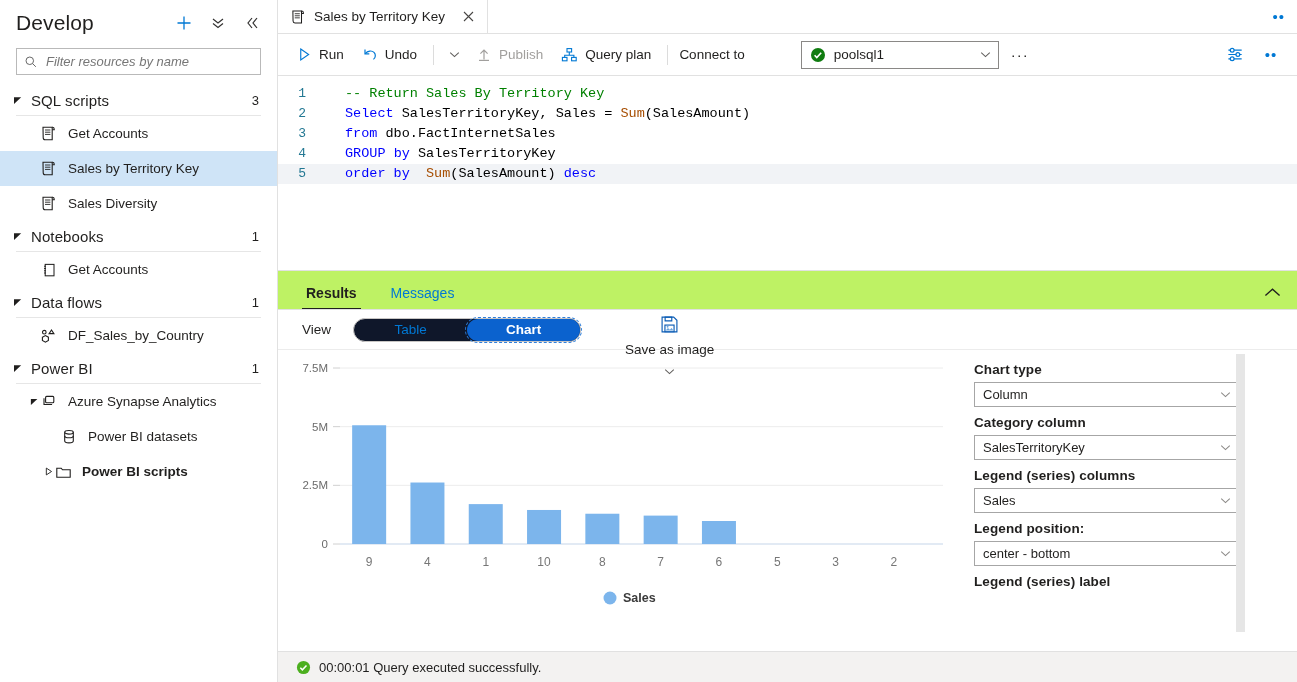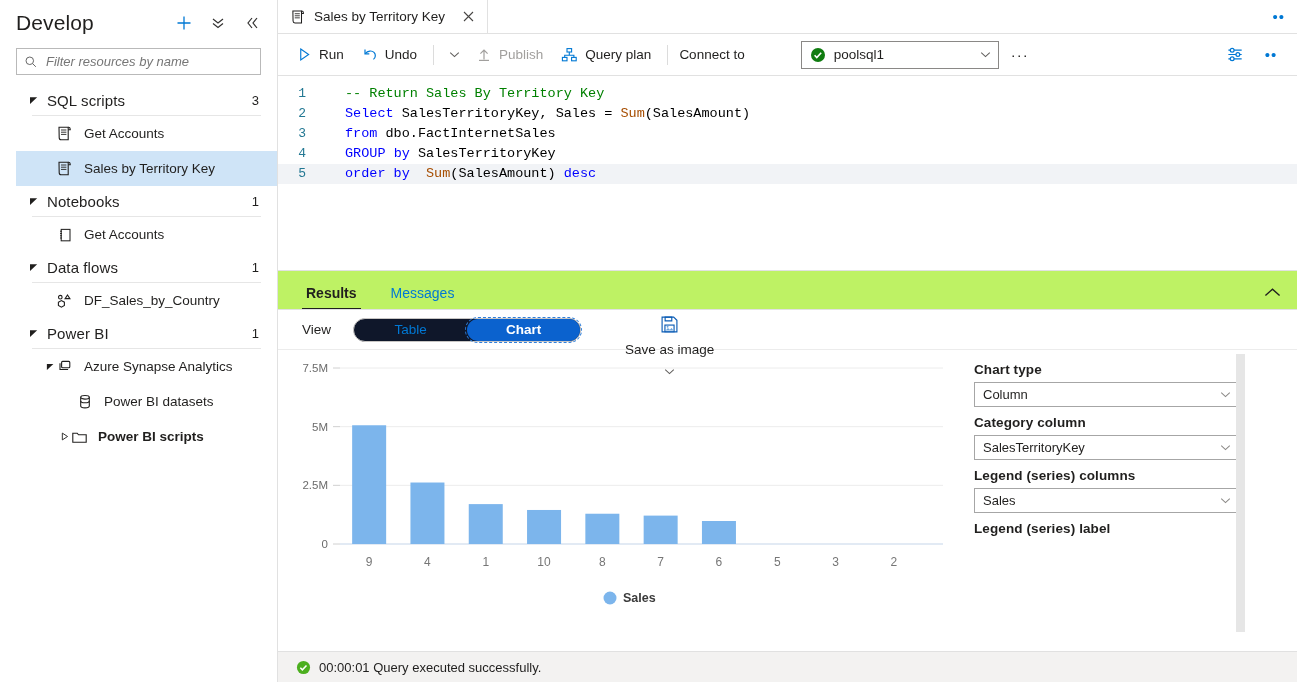--- a/index.html
+++ b/index.html
@@ -51,21 +51,21 @@
   }
   .filter-box .mag { flex: 0 0 auto; margin-right: 6px; color: #616161; display:flex; }
   .filter-input {
     border: 0; outline: 0; flex: 1 1 auto;
     font-family: "Liberation Sans", sans-serif;
     font-size: 13px; font-style: italic; color: #a16207;
     background: transparent;
   }
   .filter-input::placeholder { color: #767676; font-style: italic; opacity: 1; }
 
-  .tree { margin-top: 10px; padding-left: 16px; }
+  .tree { margin-top: 10px; }
   .tree-group {
     display: flex; align-items: center;
     height: 30px; padding-left: 13px; padding-right: 18px;
     cursor: pointer;
   }
   .tri {
     width: 10px; height: 10px; flex: 0 0 10px;
     margin-right: 8px; display: flex; align-items: center; justify-content: center;
   }
   .tree-group .g-label {
@@ -324,20 +324,30 @@
         <span class="t-ico">
           <svg width="16" height="17" viewBox="0 0 16 17">
               <path d="M2 2.2h9.2v12.6H4.2a2 2 0 01-2-2z" fill="none" stroke="#201f1e" stroke-width="1.1"></path>
               <path d="M11.2 2.2c1.2 0 2 .7 2 1.7v.9h-2" fill="none" stroke="#201f1e" stroke-width="1.1"></path>
               <path d="M4 5h5.4M4 7.2h5.4M4 9.4h5.4" stroke="#201f1e" stroke-width=".9"></path>
             </svg>
         </span>
         <span>Sales by Territory Key</span>
       </div>
 
+      <div class="tree-item">
+        <span class="t-ico">
+          <svg width="16" height="17" viewBox="0 0 16 17">
+              <path d="M2 2.2h9.2v12.6H4.2a2 2 0 01-2-2z" fill="none" stroke="#201f1e" stroke-width="1.1"></path>
+              <path d="M11.2 2.2c1.2 0 2 .7 2 1.7v.9h-2" fill="none" stroke="#201f1e" stroke-width="1.1"></path>
+              <path d="M4 5h5.4M4 7.2h5.4M4 9.4h5.4" stroke="#201f1e" stroke-width=".9"></path>
+            </svg>
+        </span>
+        <span>Sales Diversity</span>
+      </div>
 
       <div class="tree-group">
         <span class="tri">
           <svg width="10" height="10" viewBox="0 0 10 10">
               <path d="M1 2.2h7.2L1 9z" fill="#201f1e"></path>
             </svg>
         </span>
         <span class="g-label">Notebooks</span>
         <span class="g-count">1</span>
       </div>
@@ -664,20 +674,31 @@
           <div class="cfg-select">
             <span class="v">Sales</span>
             <span>
               <svg width="13" height="13" viewBox="0 0 14 14">
                   <path d="M2.4 5l4.6 4.2L11.6 5" stroke="#8a8886" stroke-width="1.1" fill="none"></path>
                 </svg>
             </span>
           </div>
         </div>
 
+        <div class="cfg-field">
+          <div class="cfg-label">Legend position:</div>
+          <div class="cfg-select">
+            <span class="v">center - bottom</span>
+            <span>
+              <svg width="13" height="13" viewBox="0 0 14 14">
+                  <path d="M2.4 5l4.6 4.2L11.6 5" stroke="#8a8886" stroke-width="1.1" fill="none"></path>
+                </svg>
+            </span>
+          </div>
+        </div>
 
         <div class="cfg-field">
           <div class="cfg-label">Legend (series) label</div>
         </div>
 
         <div class="cfg-scroll"></div>
       </div>
     </div>
 
     <div class="statusbar">

